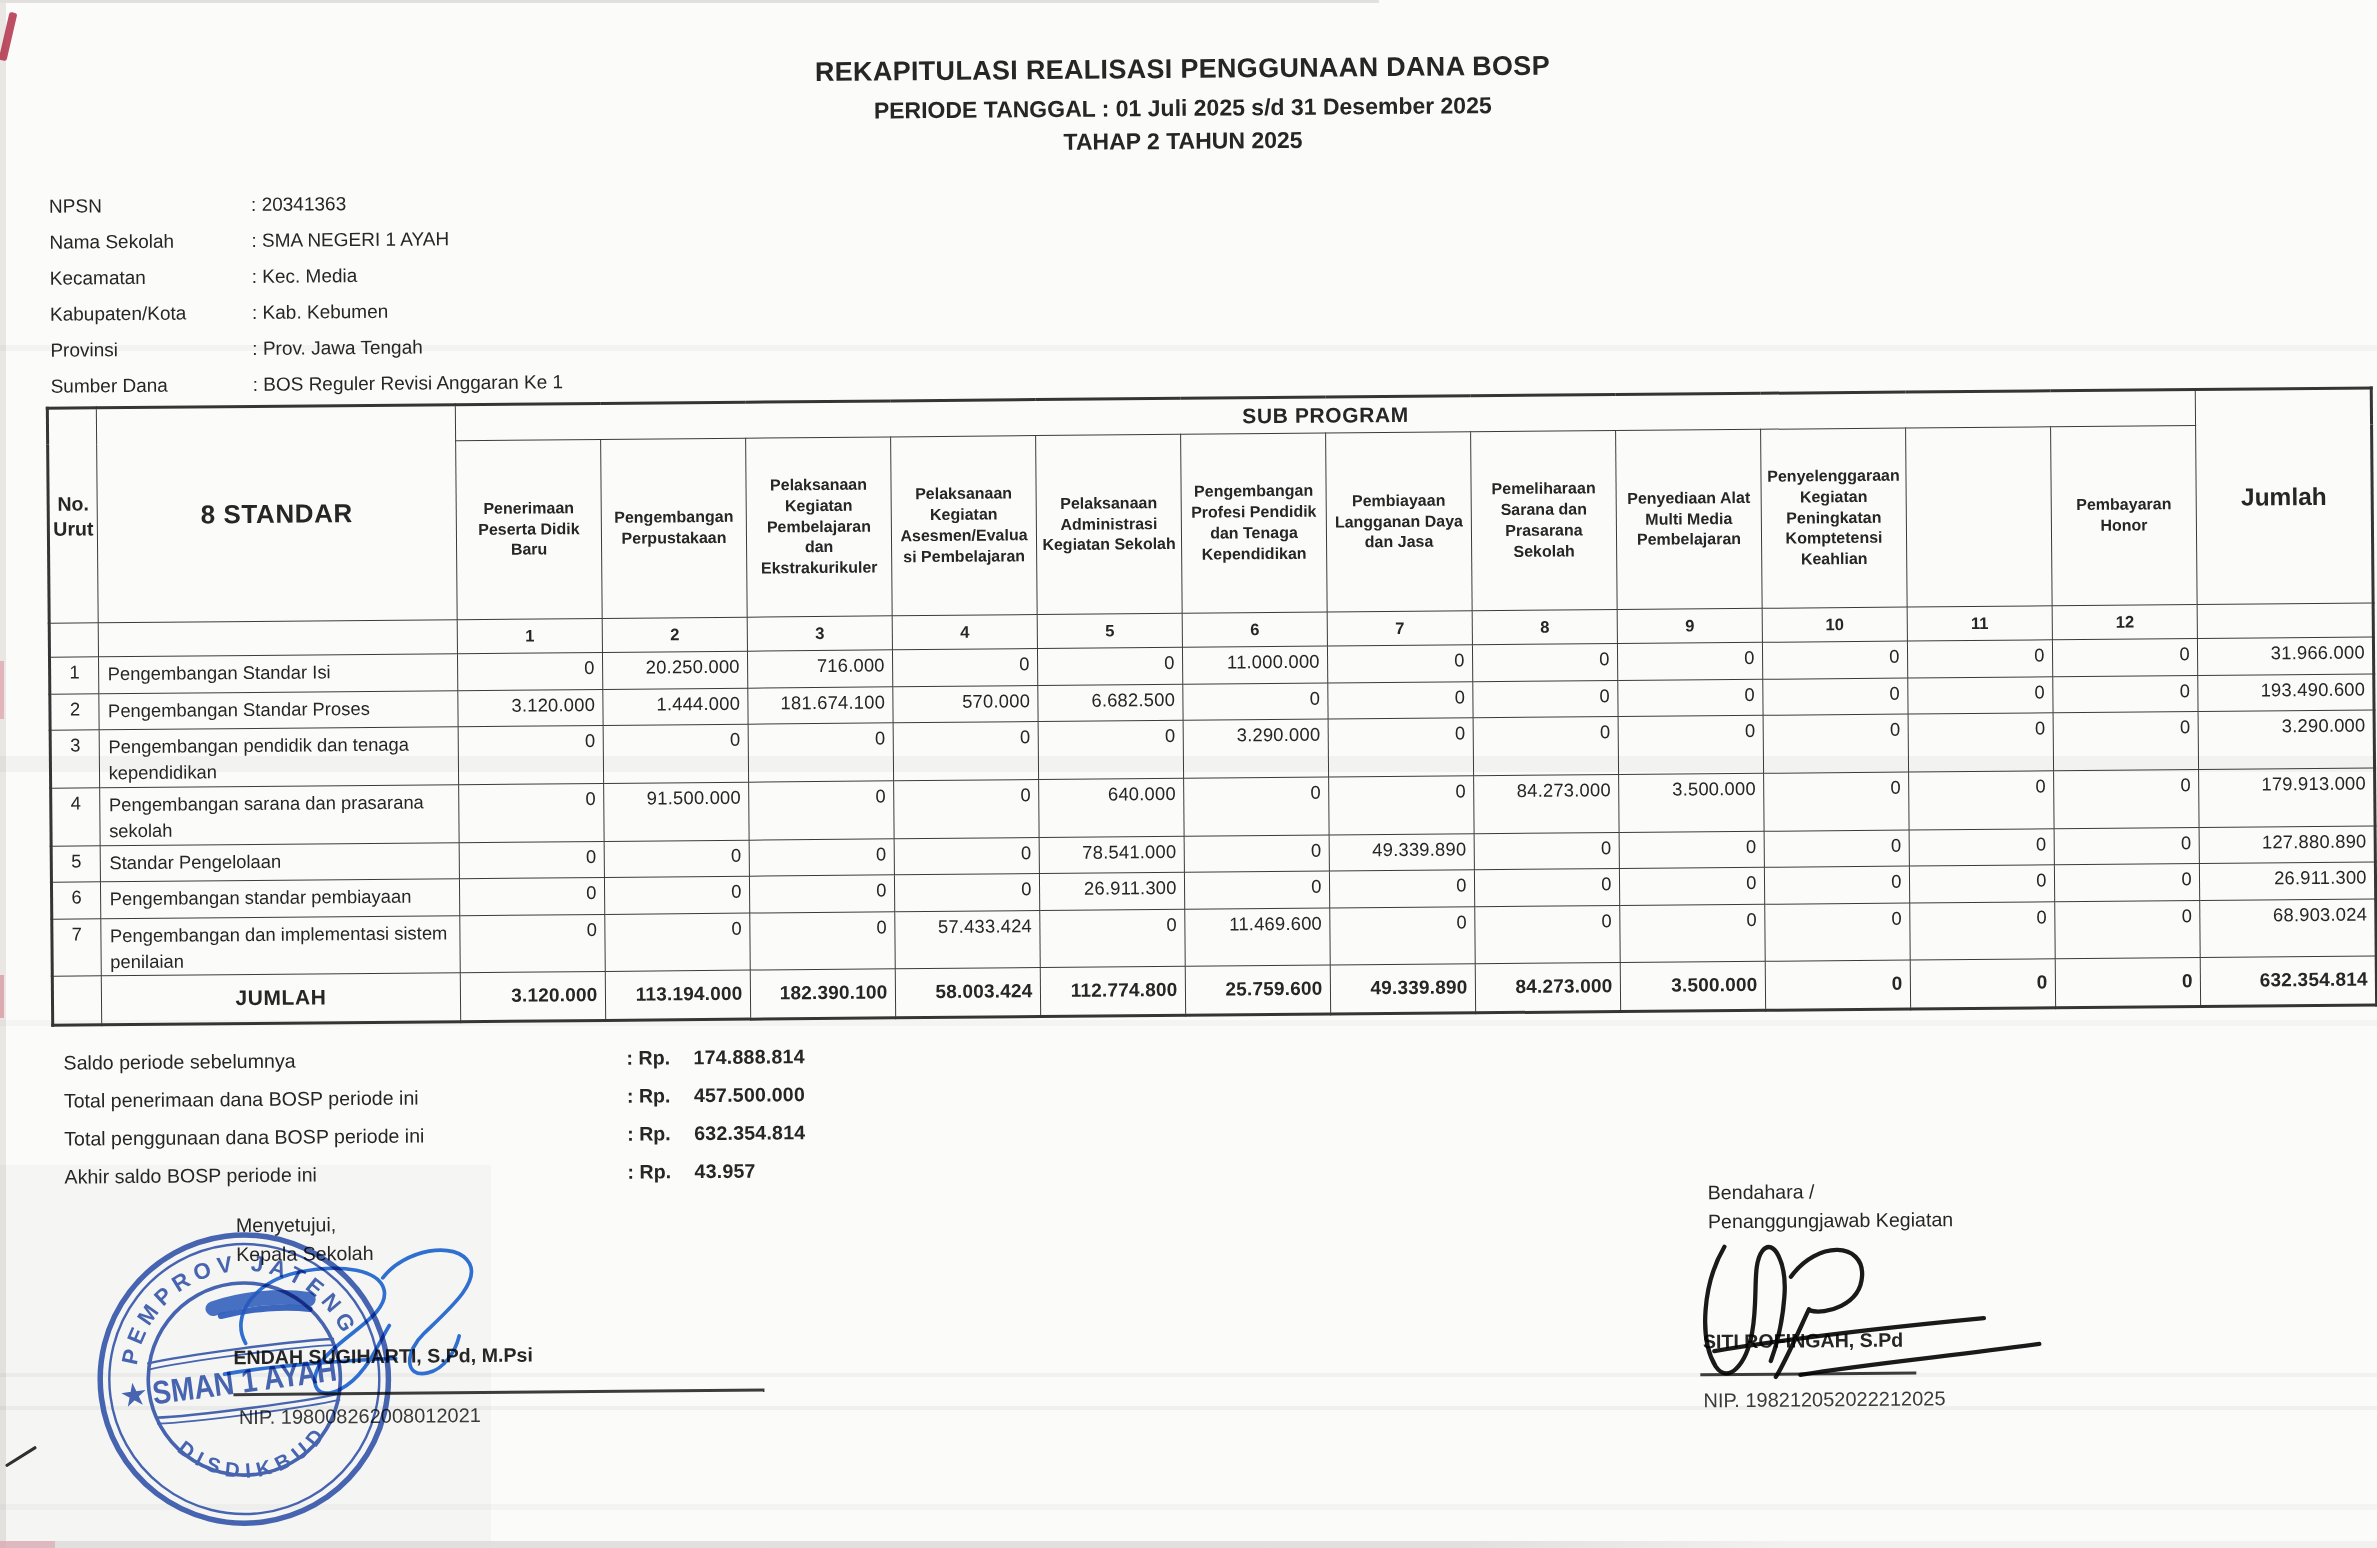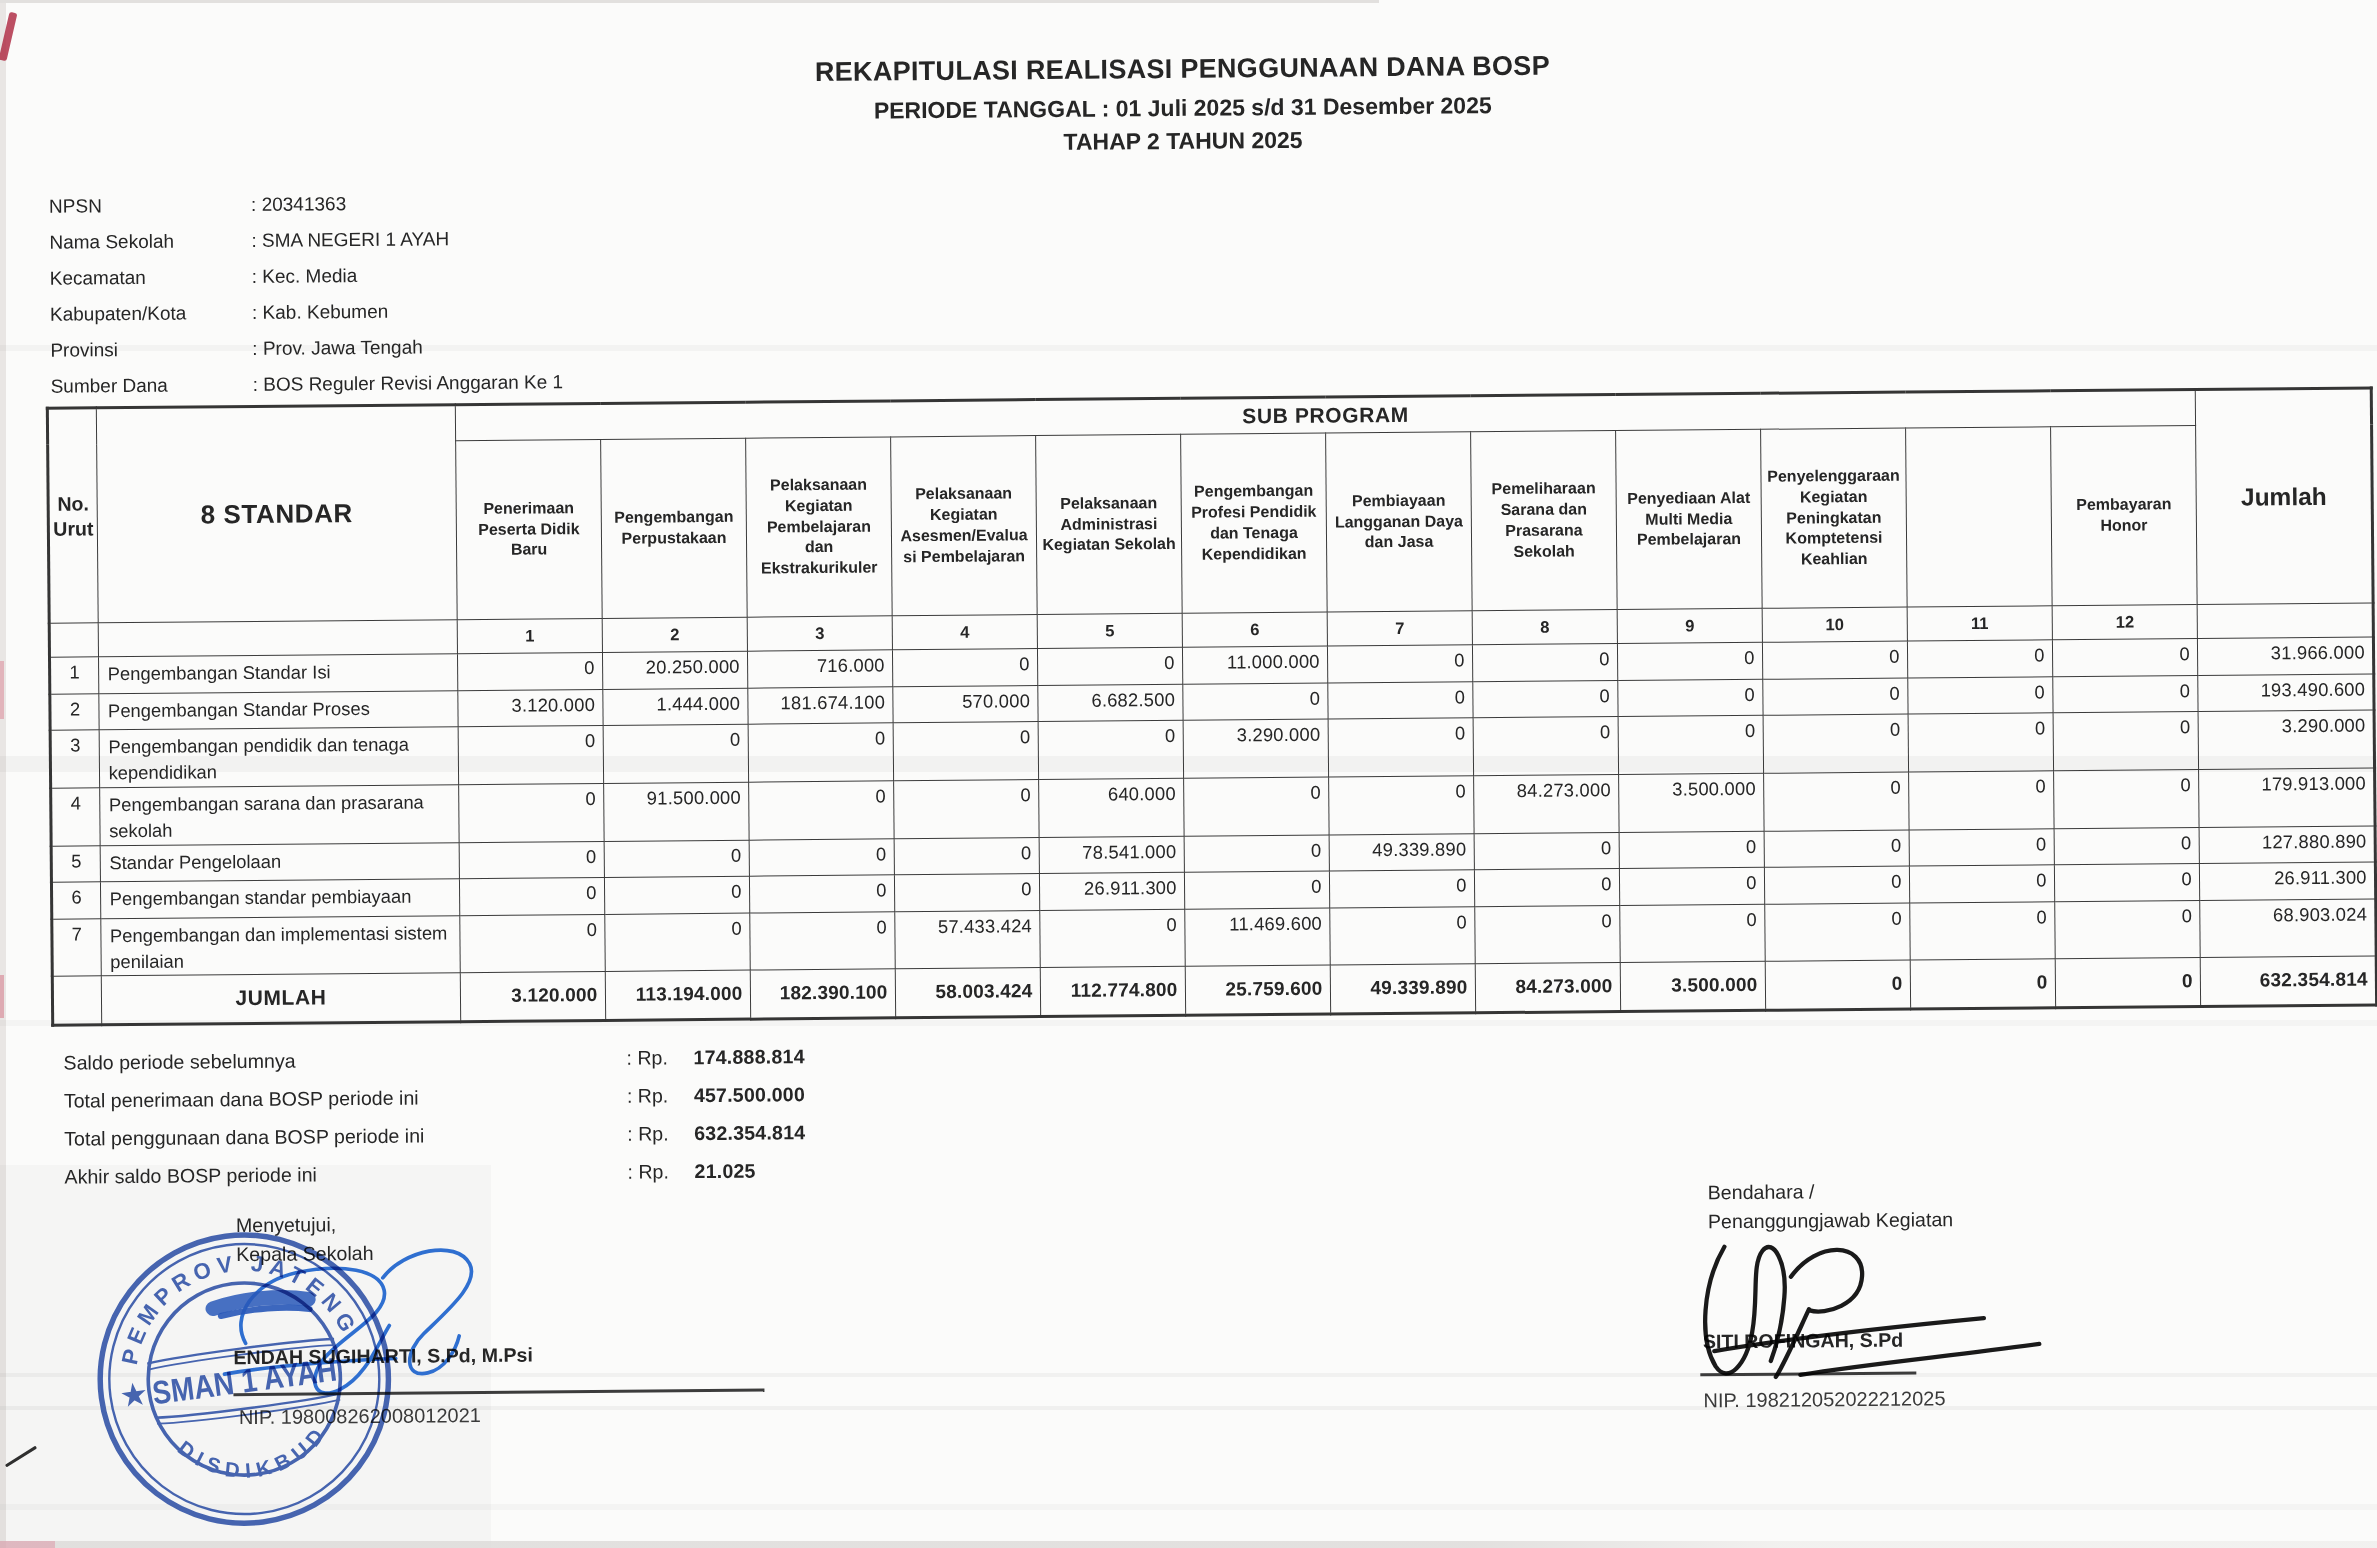--- a/index.html
+++ b/index.html
@@ -62,21 +62,21 @@
   tbody tr:nth-child(5){height:36px;}
   tbody tr:nth-child(6){height:37px;}
   tbody tr:nth-child(7){height:54px;}
   tbody tr.trow-total{height:49px;}
   tr.trow-total td{font-weight:700;vertical-align:middle;padding-top:0;font-size:19px;}
   tr.trow-total td.tlabel{text-align:center;font-size:21px;letter-spacing:0.6px;}
 
   .summary-block{position:absolute;left:61px;top:1034px;font-size:19.6px;}
   .sum-row{height:38px;display:flex;align-items:center;}
   .sum-label{width:563px;flex:none;}
-  .sum-cur{width:67px;flex:none;font-weight:400;}
+  .sum-cur{width:67px;flex:none;font-weight:700;}
   .sum-amount{font-weight:700;letter-spacing:0.2px;}
 
   .sig{position:absolute;font-size:19.6px;}
   .sig .role{line-height:29.4px;}
   .sig-left{left:232px;top:1203px;width:613px;}
   .sig-right{left:1704px;top:1183px;width:552px;}
   .sig .name{position:absolute;font-weight:700;white-space:nowrap;}
   .sig-left .name{left:-3.7px;top:135px;}
   .sig-right .name{left:-6.1px;top:152px;}
   .sig .rule{position:absolute;height:2.5px;background:#3c3c3c;}
@@ -355,21 +355,21 @@
       <span class="sum-amount">457.500.000</span>
     </div>
     <div class="sum-row">
       <span class="sum-label">Total penggunaan dana BOSP periode ini</span>
       <span class="sum-cur">: Rp.</span>
       <span class="sum-amount">632.354.814</span>
     </div>
     <div class="sum-row">
       <span class="sum-label">Akhir saldo BOSP periode ini</span>
       <span class="sum-cur">: Rp.</span>
-      <span class="sum-amount">21.025</span>
+      <span class="sum-amount">43.957</span>
     </div>
   </div>
 
   <div class="sig sig-left">
     <div class="role">Menyetujui,</div>
     <div class="role">Kepala Sekolah</div>
     <div class="name">ENDAH SUGIHARTI, S.Pd, M.Psi</div>
     <div class="rule"></div>
     <div class="nip">NIP. 198008262008012021</div>
   </div>

